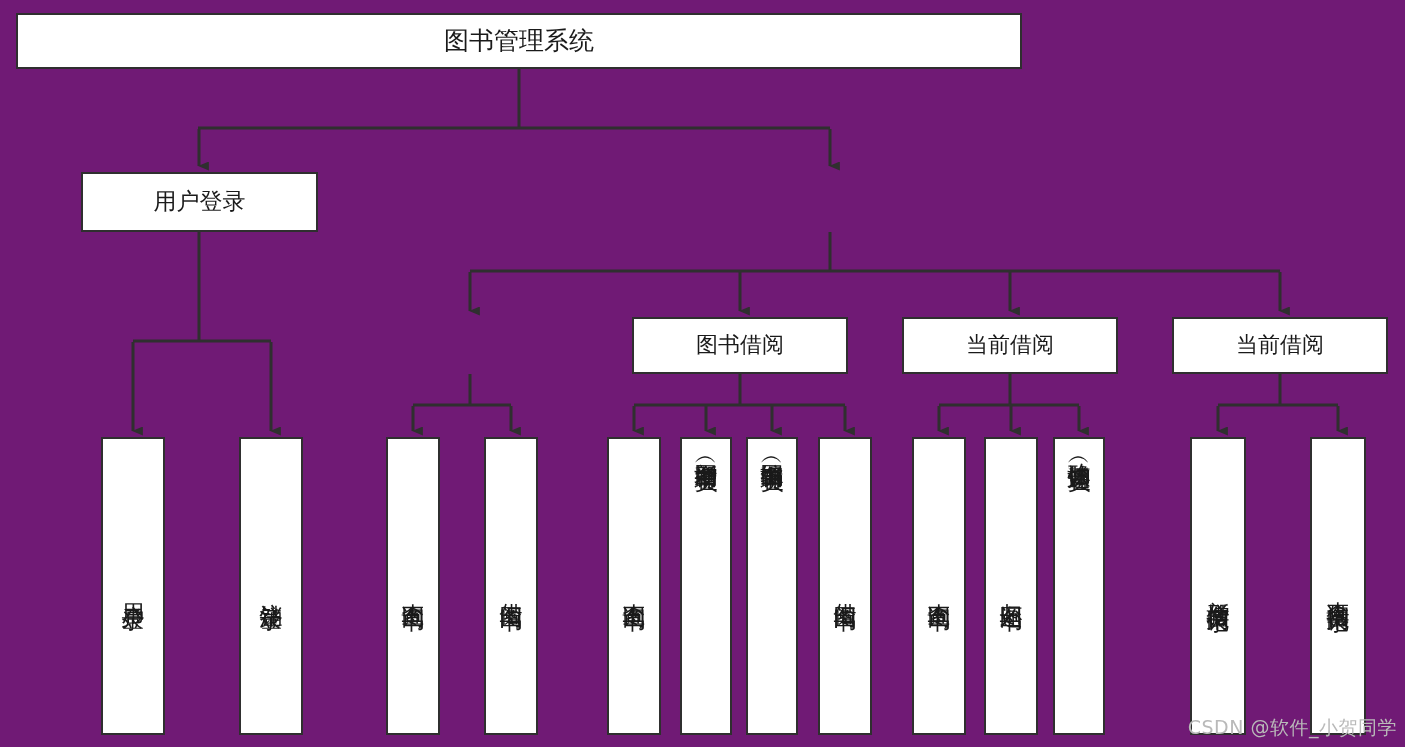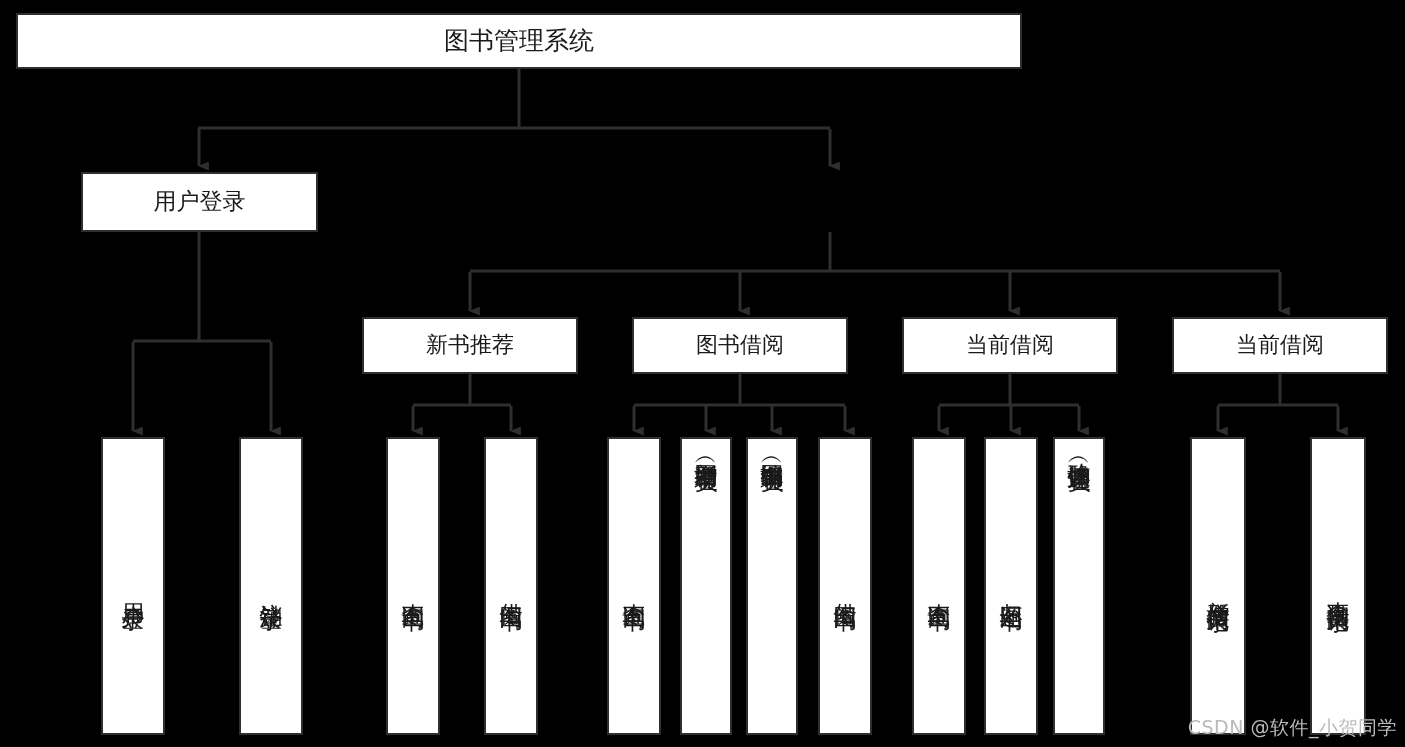--- a/index.html
+++ b/index.html
@@ -5,21 +5,21 @@
 <style>
   html, body {
     margin: 0;
     padding: 0;
     background: #ffffff;
   }
   #canvas {
     position: relative;
     width: 1405px;
     height: 747px;
-    background: #000000;
+    background: #701a75;
     font-family: "DejaVu Sans", "Liberation Sans", sans-serif;
     overflow: hidden;
   }
   #edges {
     position: absolute;
     left: 0;
     top: 0;
     width: 1405px;
     height: 747px;
     pointer-events: none;
@@ -127,23 +127,20 @@
   </svg>
 
   <div class="node root" style="left:16px; top:13px; width:1006px; height:56px;">
     <span class="label">图书管理系统</span>
   </div>
 
   <div class="node lvl2" style="left:81px; top:172px; width:237px; height:60px;">
     <span class="label">用户登录</span>
   </div>
 
-  <div class="node lvl3" style="left:362px; top:317px; width:216px; height:57px;">
-    <span class="label">新书推荐</span>
-  </div>
   <div class="node lvl3" style="left:902px; top:317px; width:216px; height:57px;">
     <span class="label">当前借阅</span>
   </div>
   <div class="node lvl3" style="left:632px; top:317px; width:216px; height:57px;">
     <span class="label">图书借阅</span>
   </div>
   <div class="node lvl3" style="left:1172px; top:317px; width:216px; height:57px;">
     <span class="label">当前借阅</span>
   </div>
 

